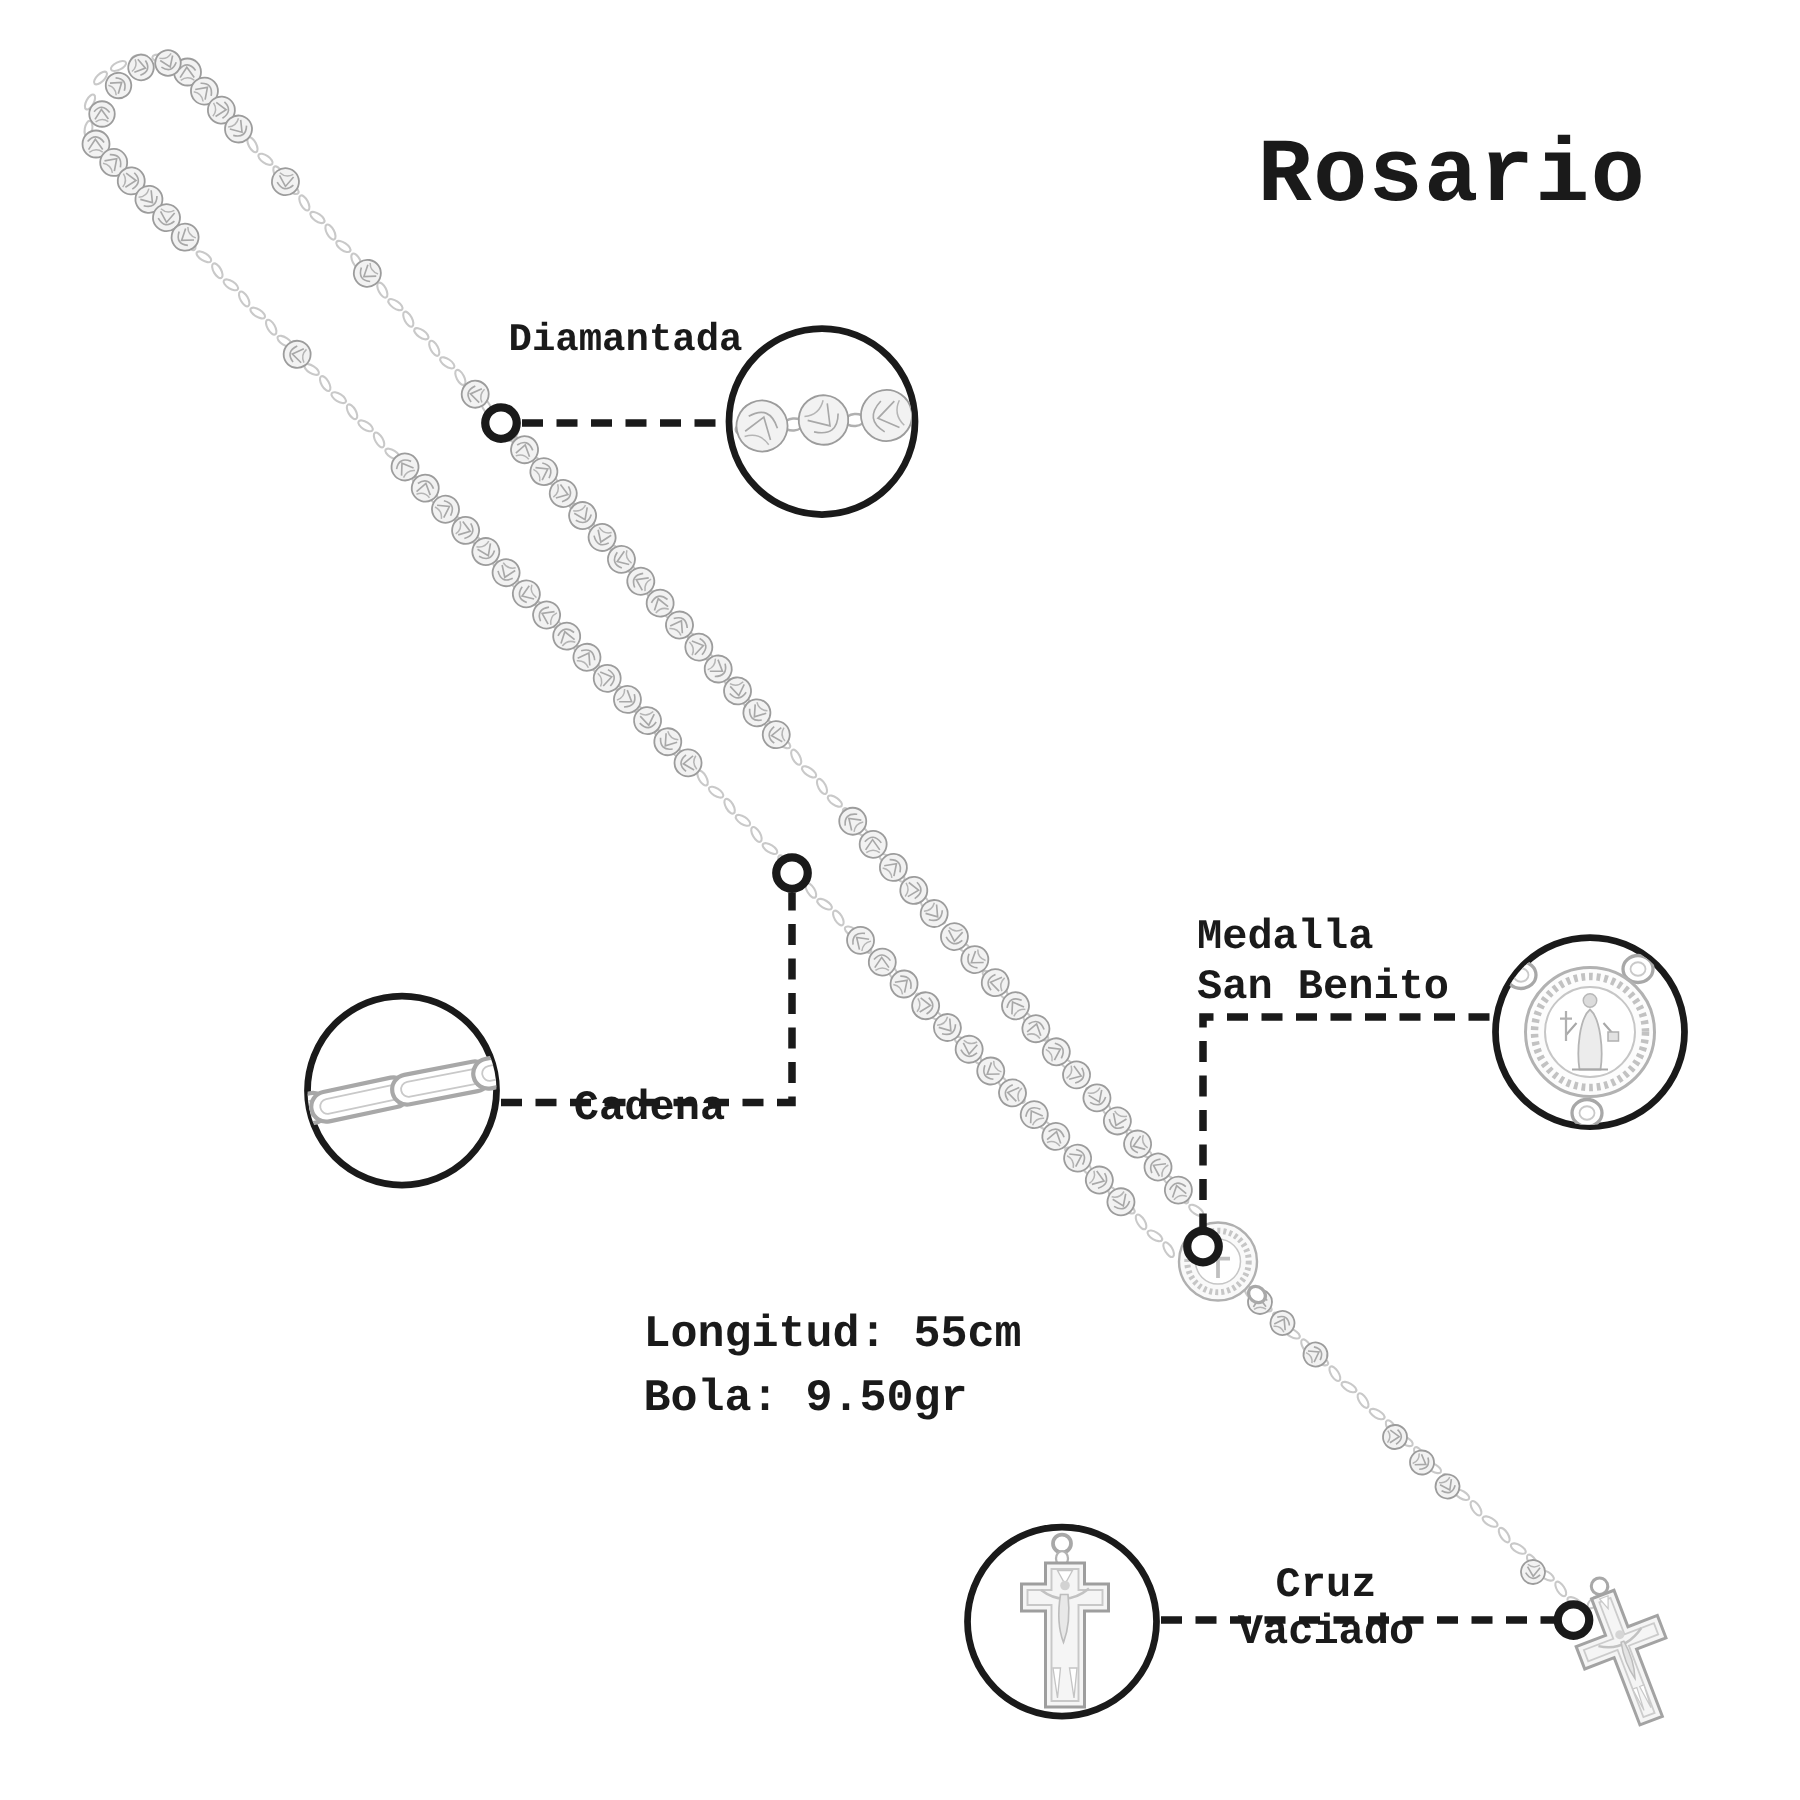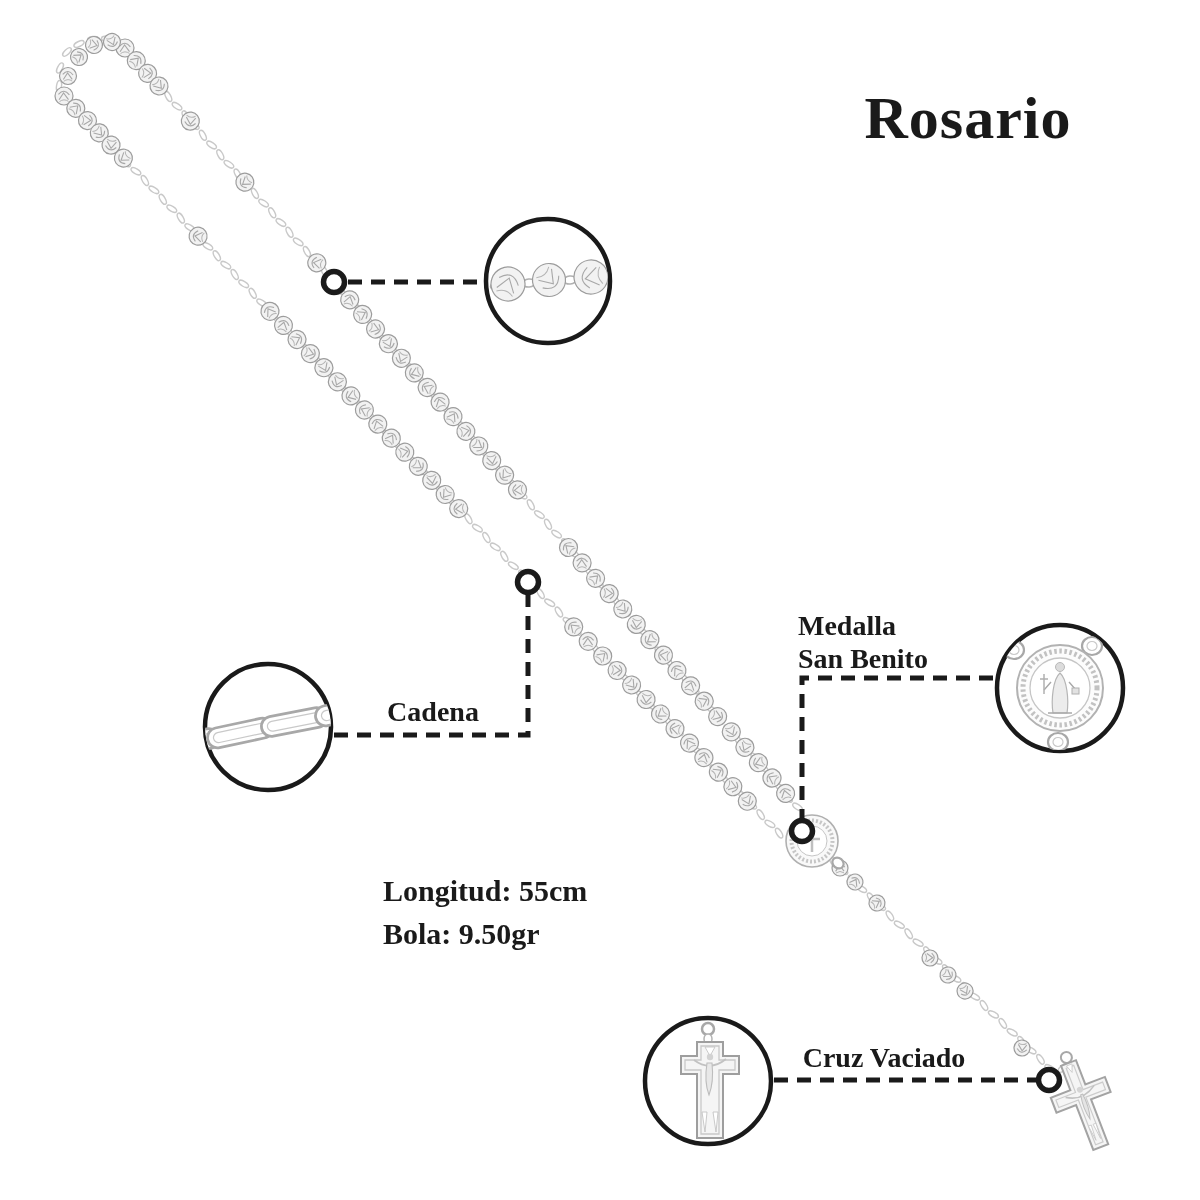--- a/index.html
+++ b/index.html
@@ -5,46 +5,46 @@
   :root{
     --ink:#1a1a1a;
     --metal-light:#c9c9c9;
     --metal-mid:#a8a8a8;
     --metal-dark:#8f8f8f;
     --bg:#ffffff;
   }
   html,body{margin:0;padding:0;background:#fff;}
   .canvas{
     position:relative;width:1200px;height:1200px;background:var(--bg);
-    font-family:Liberation Serif, serif;overflow:hidden;
+    font-family:Liberation Mono, monospace;overflow:hidden;
   }
   svg.art{position:absolute;left:0;top:0;width:1200px;height:1200px;}
   
   .detail-circle{fill:none;stroke:var(--ink);stroke-width:4.5;}
   .dash{fill:none;stroke:var(--ink);stroke-width:5;stroke-dasharray:14 9;}
   .marker{fill:#fff;stroke:var(--ink);stroke-width:5.5;}
   
   .lnk{fill:#fff;stroke:var(--metal-mid);stroke-width:2.8;}
   .lnki{fill:none;stroke:var(--metal-light);stroke-width:1.2;}
   .ringo{fill:#fff;stroke:var(--metal-mid);stroke-width:2.2;}
   .ringi{fill:none;stroke:var(--metal-light);stroke-width:1.2;}
   .etch{fill:none;stroke:var(--metal-mid);stroke-width:1.4;}
   
   .title{
     position:absolute;left:818px;top:84px;width:300px;text-align:center;
     font-size:60px;font-weight:700;letter-spacing:1px;color:var(--ink);
   }
   .label{position:absolute;color:var(--ink);font-weight:600;}
   .label .ln{display:block;}
   #bolaLabel{left:317px;top:212px;width:200px;text-align:center;font-size:26px;line-height:29px;}
-  #cadenaLabel{left:333px;top:696px;width:200px;text-align:center;font-size:28px;}
+  #cadenaLabel{left:333px;top:724px;width:200px;text-align:center;font-size:28px;}
   #medallaLabel{left:798px;top:609px;width:240px;text-align:left;font-size:28px;line-height:33px;}
   #cruzLabel{left:784px;top:1042px;width:200px;text-align:center;font-size:28px;}
   .specs{
-    position:absolute;left:383px;top:869px;font-size:30px;font-weight:700;
+    position:absolute;left:429px;top:869px;font-size:30px;font-weight:700;
     line-height:43px;color:var(--ink);
   }
 </style>
 </head>
 <body>
 
 <div class="canvas">
 
   <svg class="art" viewBox="0 0 1200 1200">
     <defs>
@@ -887,20 +887,21 @@
         <path d="M707,1063 Q704,1082 709,1095 Q714,1082 712,1063 Z" fill="#e8e8e8" stroke="#bdbdbd" stroke-width="1.1"></path>
       </g>
       <path class="dash" d="M774,1080 H1036"></path>
       <circle class="marker" cx="1049" cy="1080" r="10.5"></circle>
     </g>
   </svg>
 
   <div class="title">Rosario</div>
 
   <div class="label" id="bolaLabel">
+    <span class="ln">Diamantada</span>
   </div>
 
   <div class="label" id="cadenaLabel">Cadena</div>
 
   <div class="label" id="medallaLabel">
     <span class="ln">Medalla</span>
     <span class="ln">San Benito</span>
   </div>
 
   <div class="label" id="cruzLabel">Cruz Vaciado</div>

